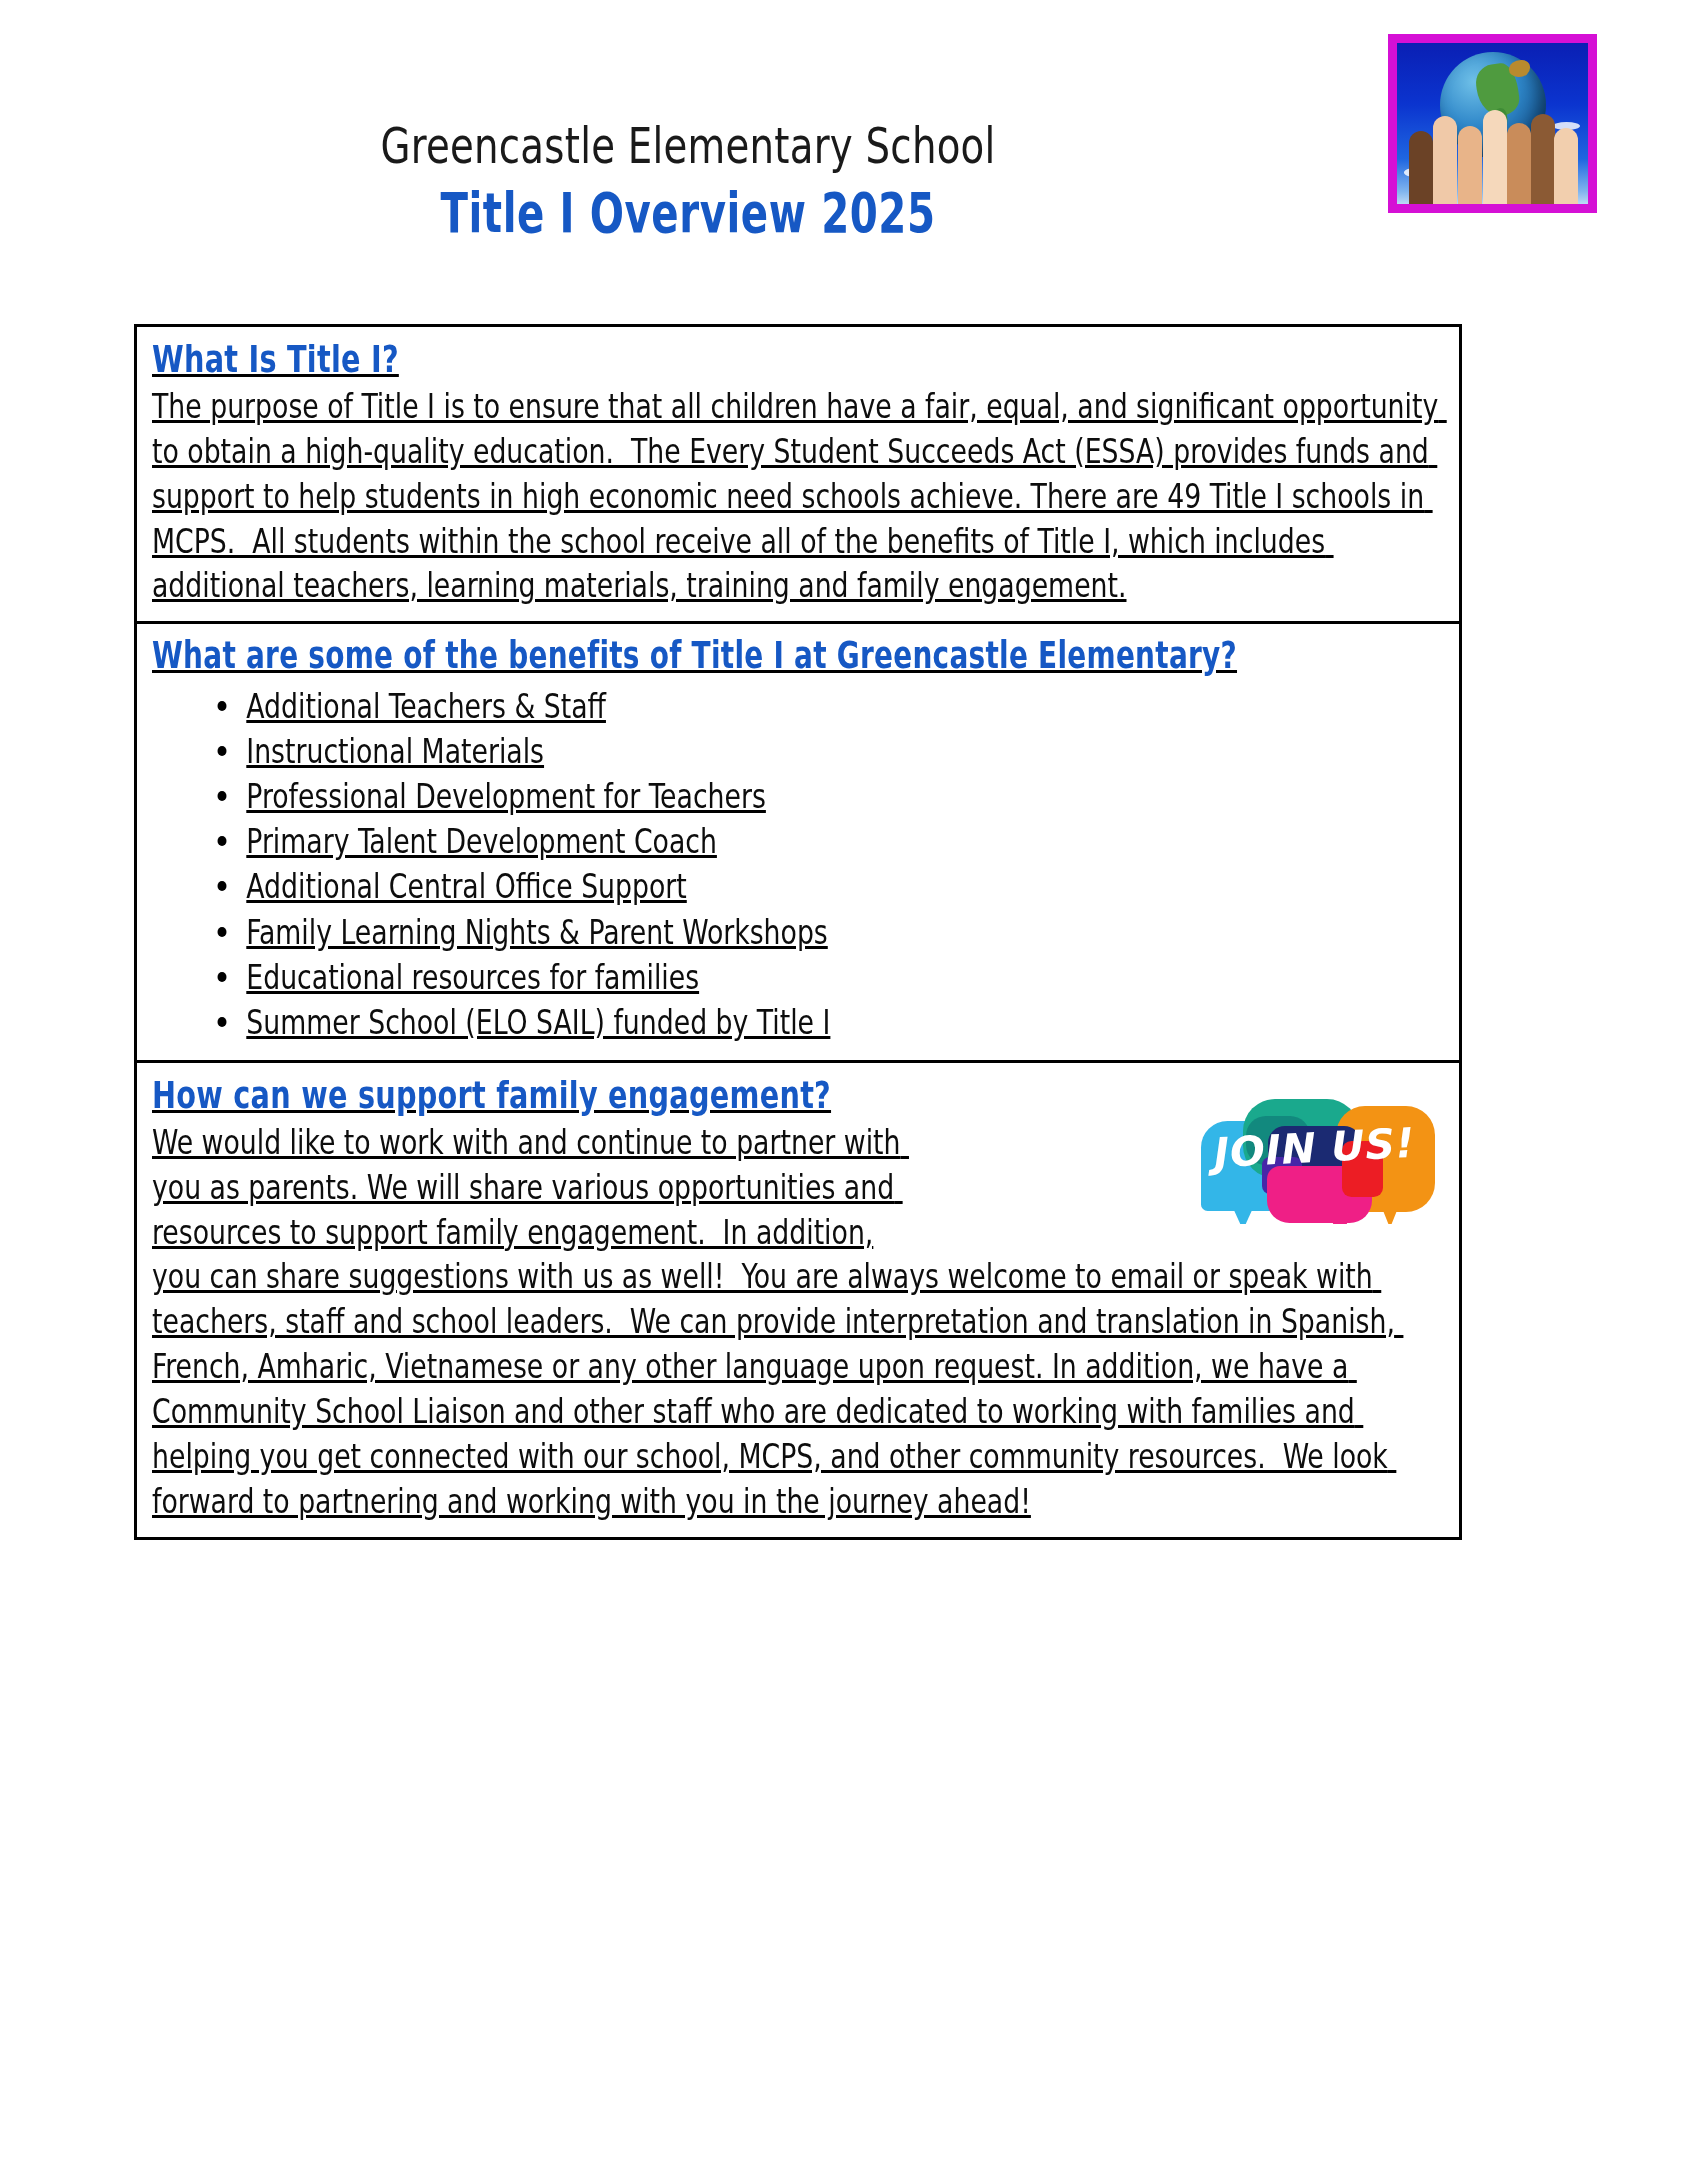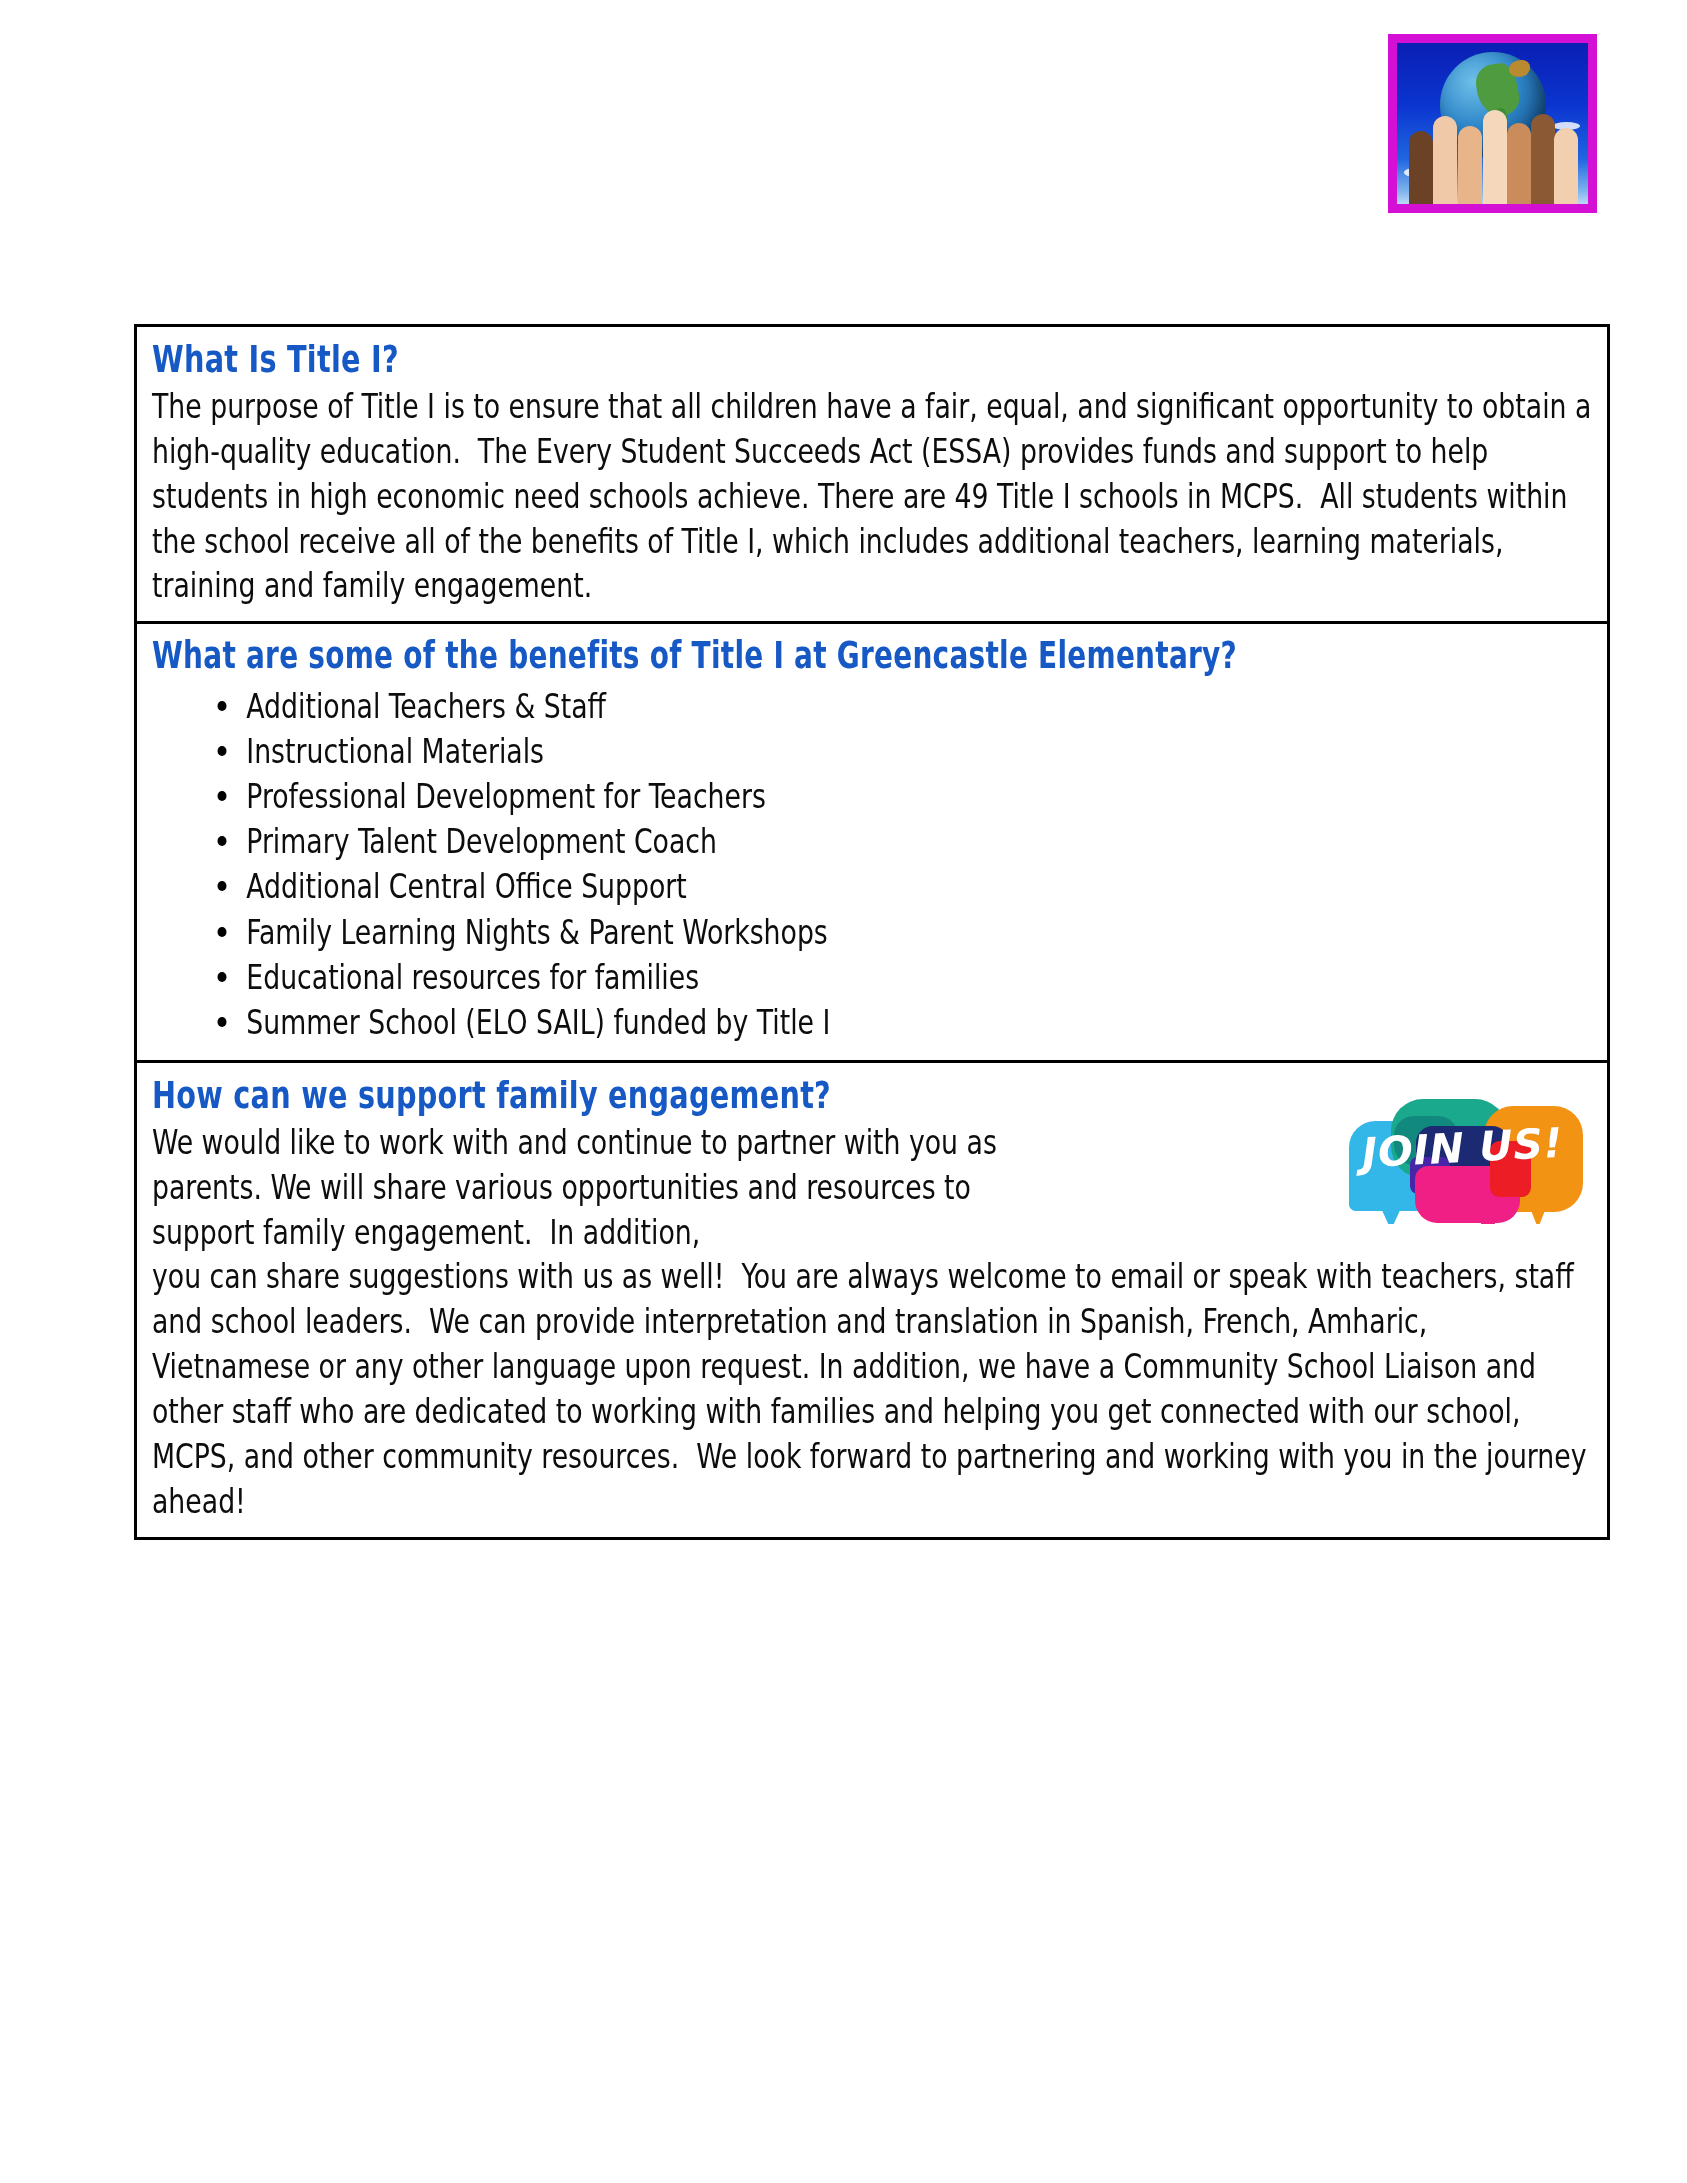--- a/index.html
+++ b/index.html
@@ -133,23 +133,24 @@
     bottom: -5.3px;
     width: 24px;
     border-radius: 13.2px 13.2px 4px 4px;
   }
 
   
   .content-table {
     position: absolute;
     left: 134px;
     top: 324px;
-    width: 1476px;
+    width: 1328px;
     box-sizing: border-box;
     border: 3.3px solid #000000;
+    text-decoration: underline;
   }
   .section {
     box-sizing: border-box;
     border-bottom: 3.3px solid #000000;
     padding: 4px 14.6px 12px 14.6px;
   }
   .section:last-child {
     border-bottom: none;
   }
 
@@ -290,20 +291,24 @@
     text-underline-offset: 2.6px;
   }
 </style>
 </head>
 <body>
 
 <div class="page">
 
   <div class="header">
 
+    <div class="header-titles">
+      <div class="school-name">Greencastle Elementary School</div>
+      <div class="doc-title">Title I Overview 2025</div>
+    </div>
 
     <div class="globe-logo">
       <div class="cloud" style="left:6.6px;  top:124px; width:38px; height:10.6px;"></div>
       <div class="cloud" style="left:130px; top:116px; width:45px; height:10.6px;"></div>
       <div class="cloud" style="left:156px; top:79px; width:26.5px; height:8px;"></div>
       <div class="globe-ball">
         <div class="land-a"></div>
         <div class="land-b"></div>
         <div class="land-c"></div>
       </div>

